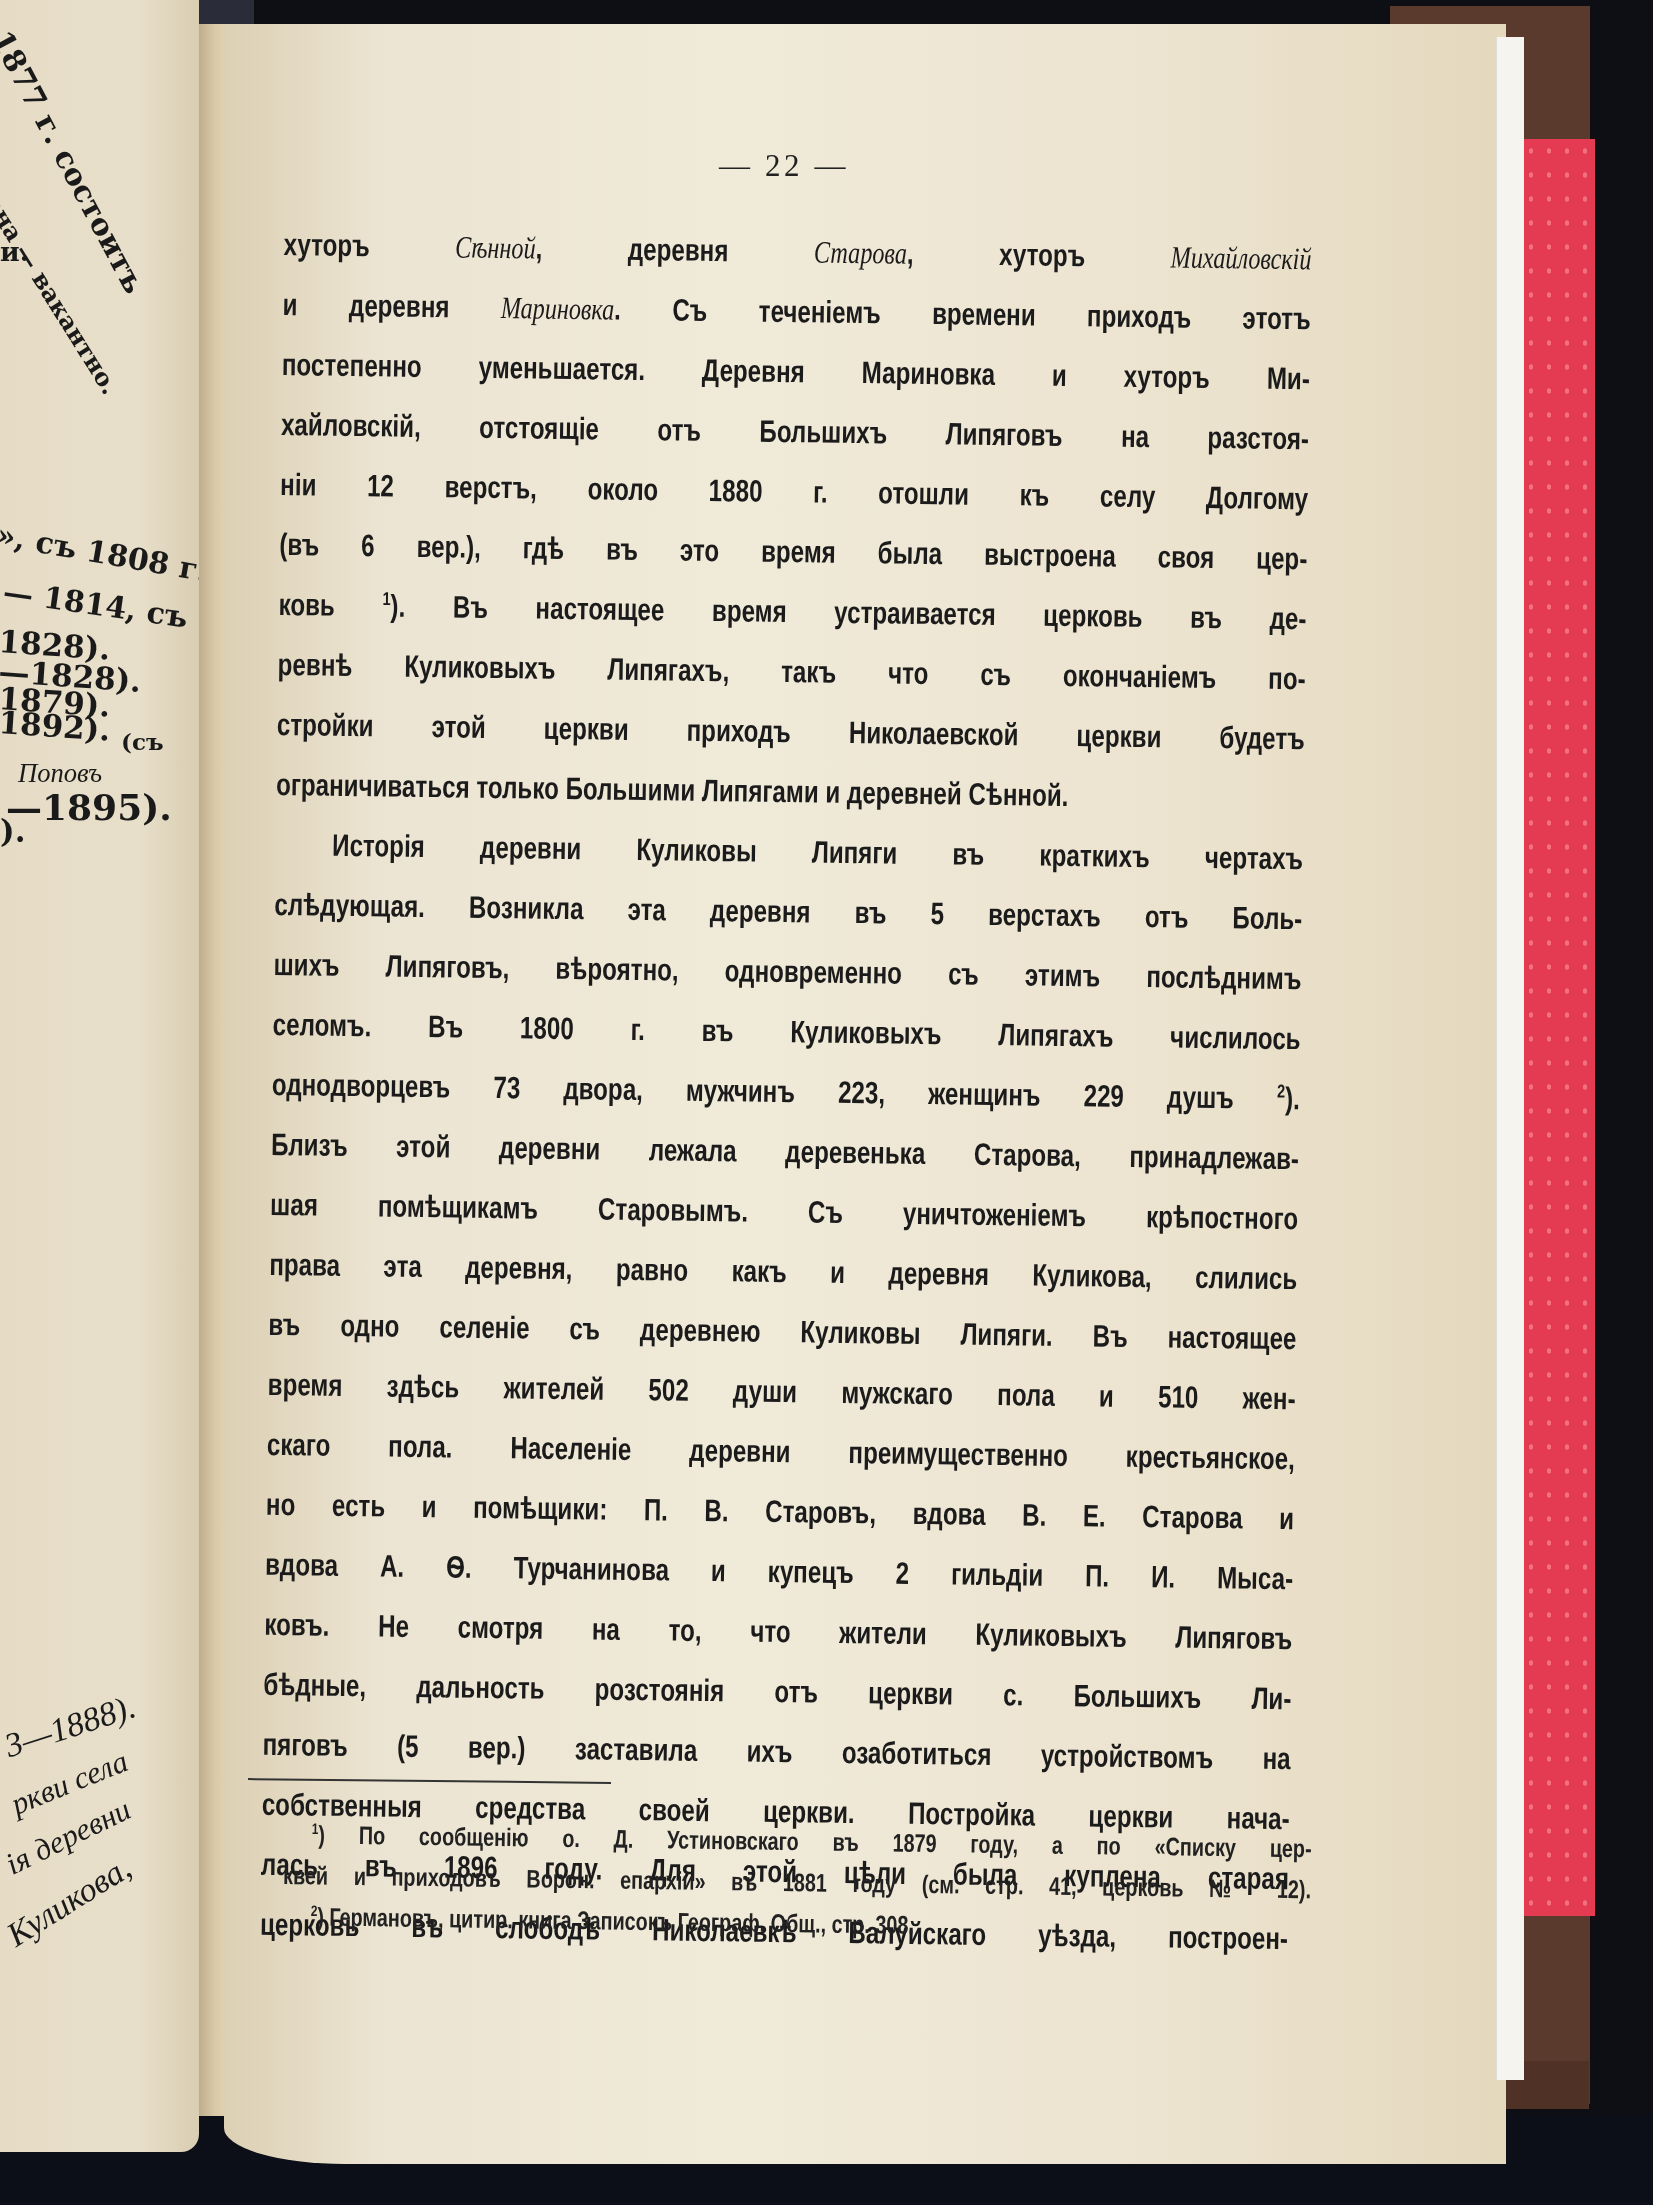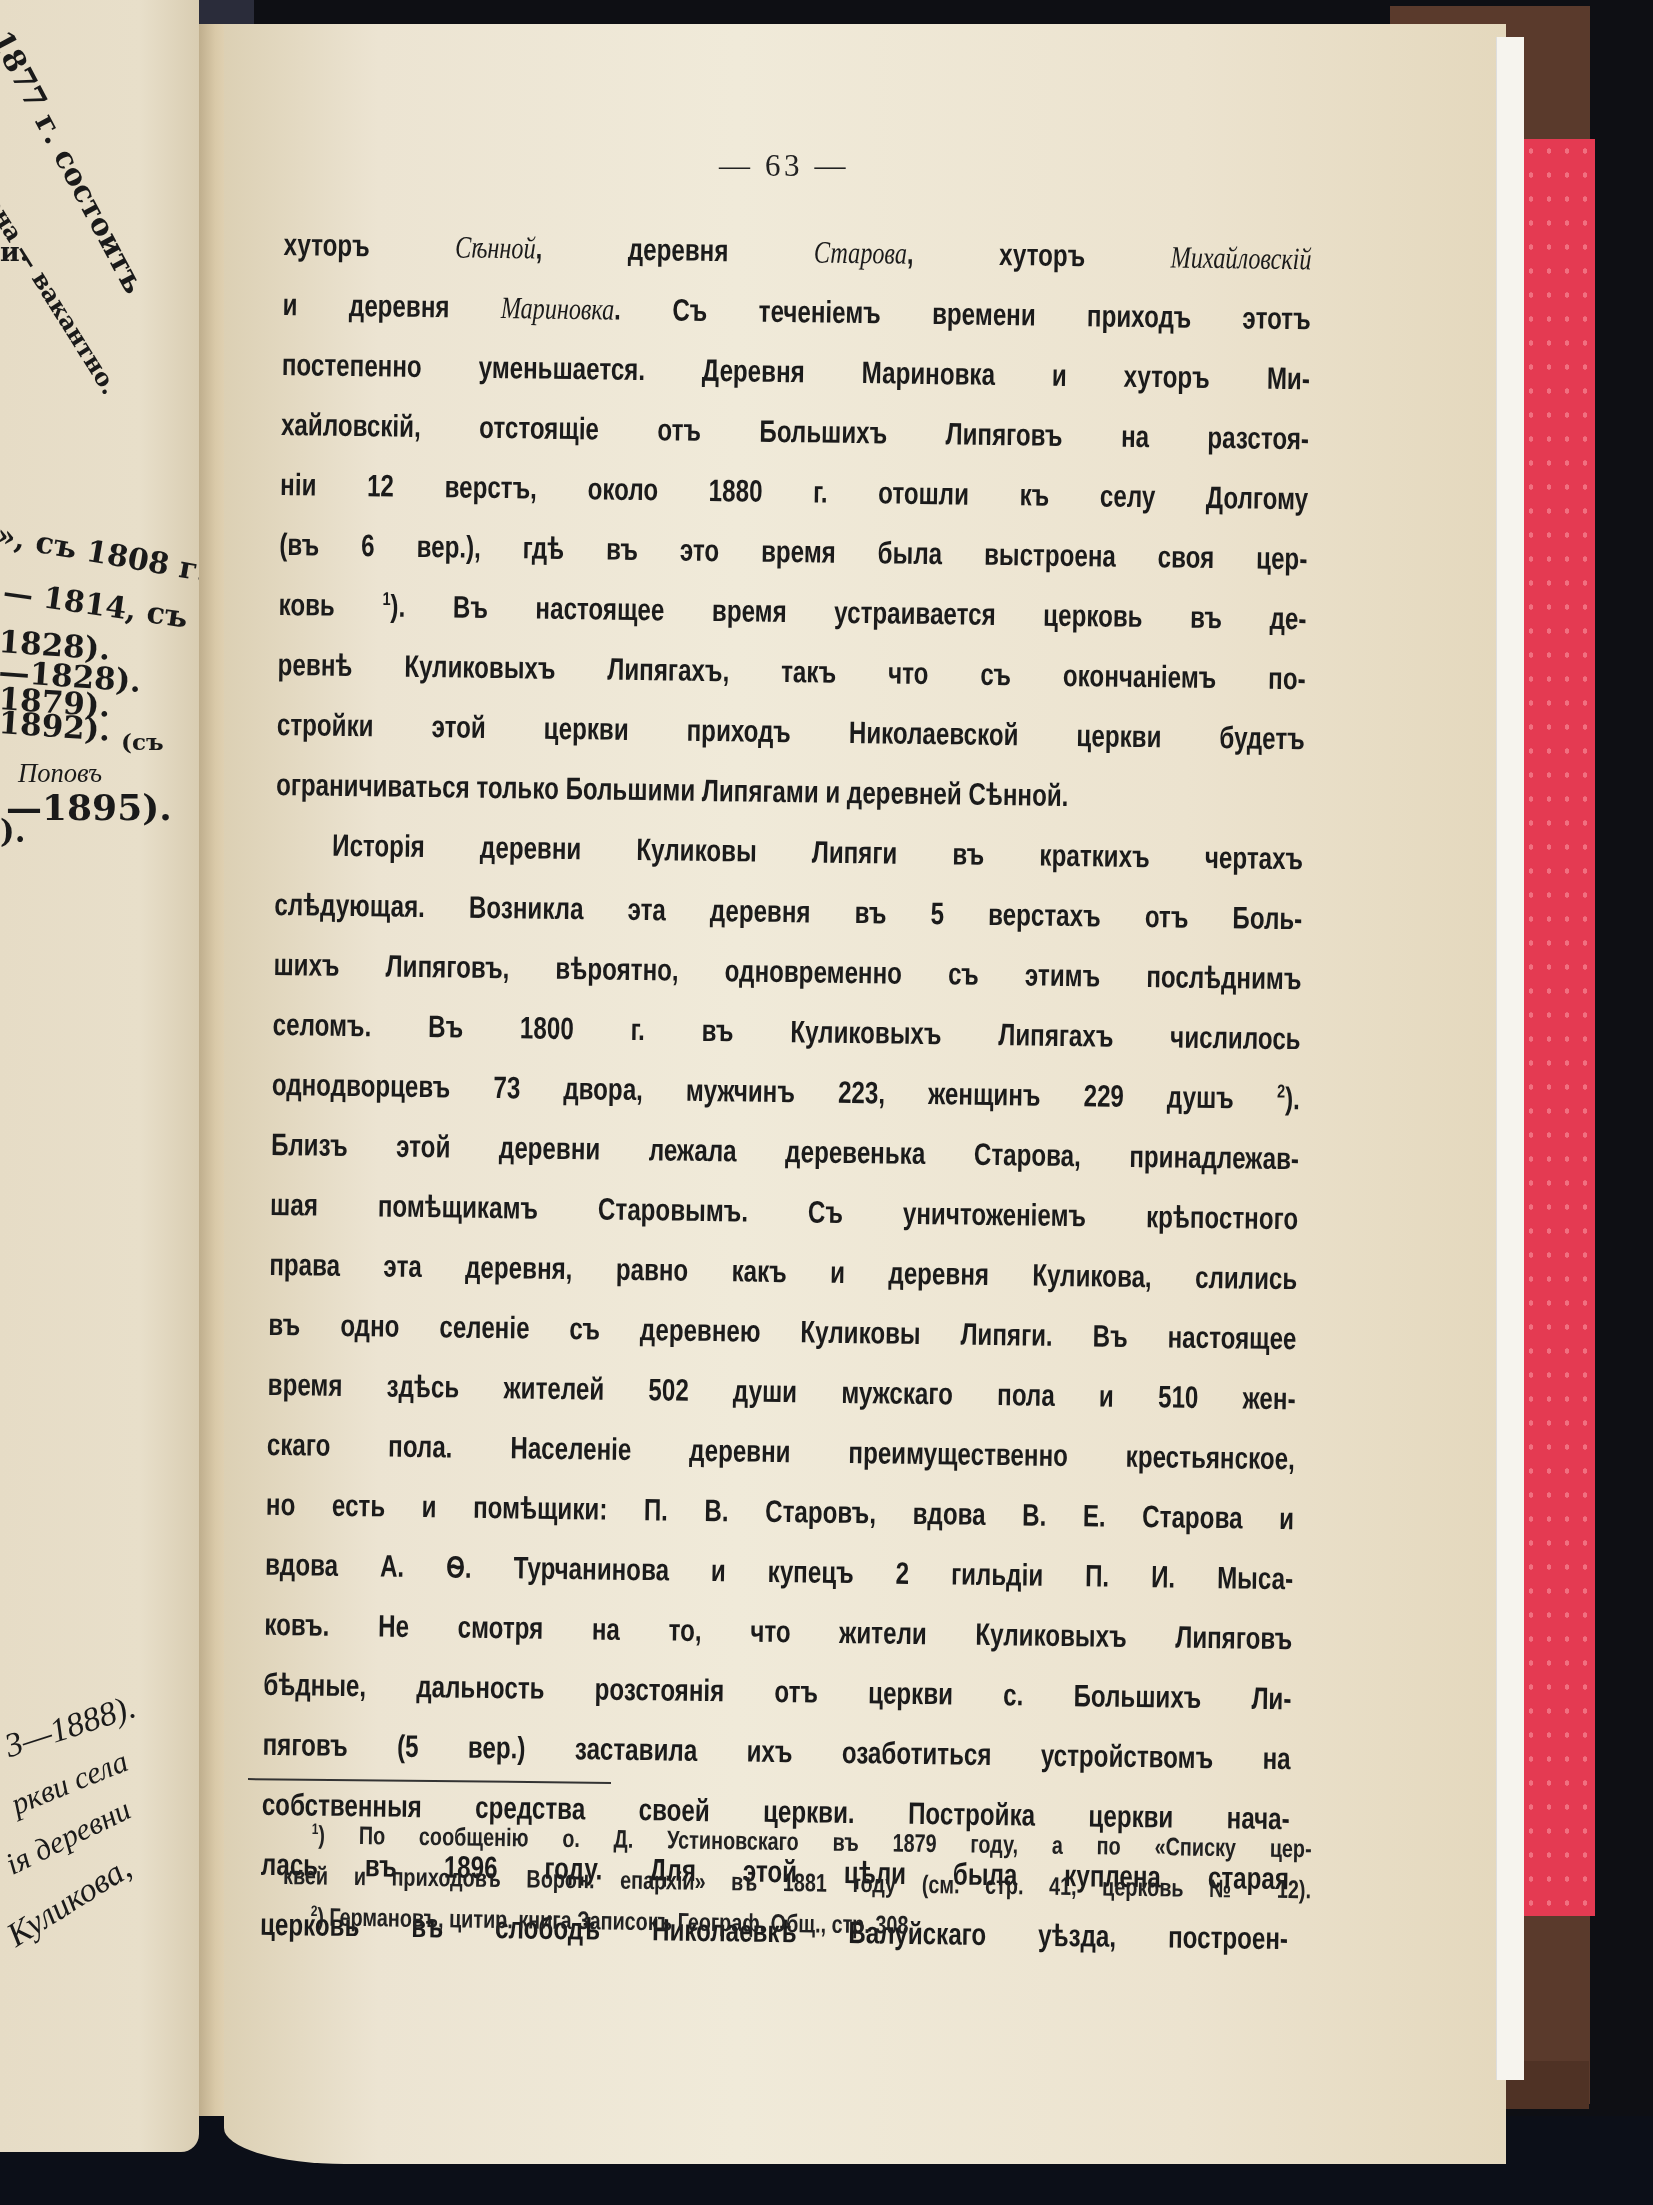--- a/index.html
+++ b/index.html
@@ -132,21 +132,21 @@
   <span class="left-frag it" style="left:6px; top:1789px; transform:rotate(-22deg); font-size:31px; font-weight:normal;">ркви села</span>
   <span class="left-frag it" style="left:0px; top:1850px; transform:rotate(-26deg); font-size:31px; font-weight:normal;">ія деревни</span>
   <span class="left-frag it" style="left:0px; top:1922px; transform:rotate(-32deg); font-size:34px; font-weight:normal;">Куликова,</span>
 </div>
 
 <div class="gutter"></div>
 
 <div class="right-page"></div>
 <div class="page-edge-white"></div>
 
-<div class="page-number">— 63 —</div>
+<div class="page-number">— 22 —</div>
 
 <div class="body-text">
   <div class="line"><span>хуторъ </span><span class="it">Сѣнной</span><span>, деревня </span><span class="it">Старова</span><span>, хуторъ </span><span class="it">Михайловскій</span></div>
   <div class="line"><span>и деревня </span><span class="it">Мариновка</span><span>. Съ теченіемъ времени приходъ этотъ</span></div>
   <div class="line">постепенно уменьшается. Деревня Мариновка и хуторъ Ми-</div>
   <div class="line">хайловскій, отстоящіе отъ Большихъ Липяговъ на разстоя-</div>
   <div class="line">ніи 12 верстъ, около 1880 г. отошли къ селу Долгому</div>
   <div class="line">(въ 6 вер.), гдѣ въ это время была выстроена своя цер-</div>
   <div class="line"><span>ковь</span> <sup>1</sup><span>). Въ настоящее время устраивается церковь въ де-</span></div>
   <div class="line">ревнѣ Куликовыхъ Липягахъ, такъ что съ окончаніемъ по-</div>

